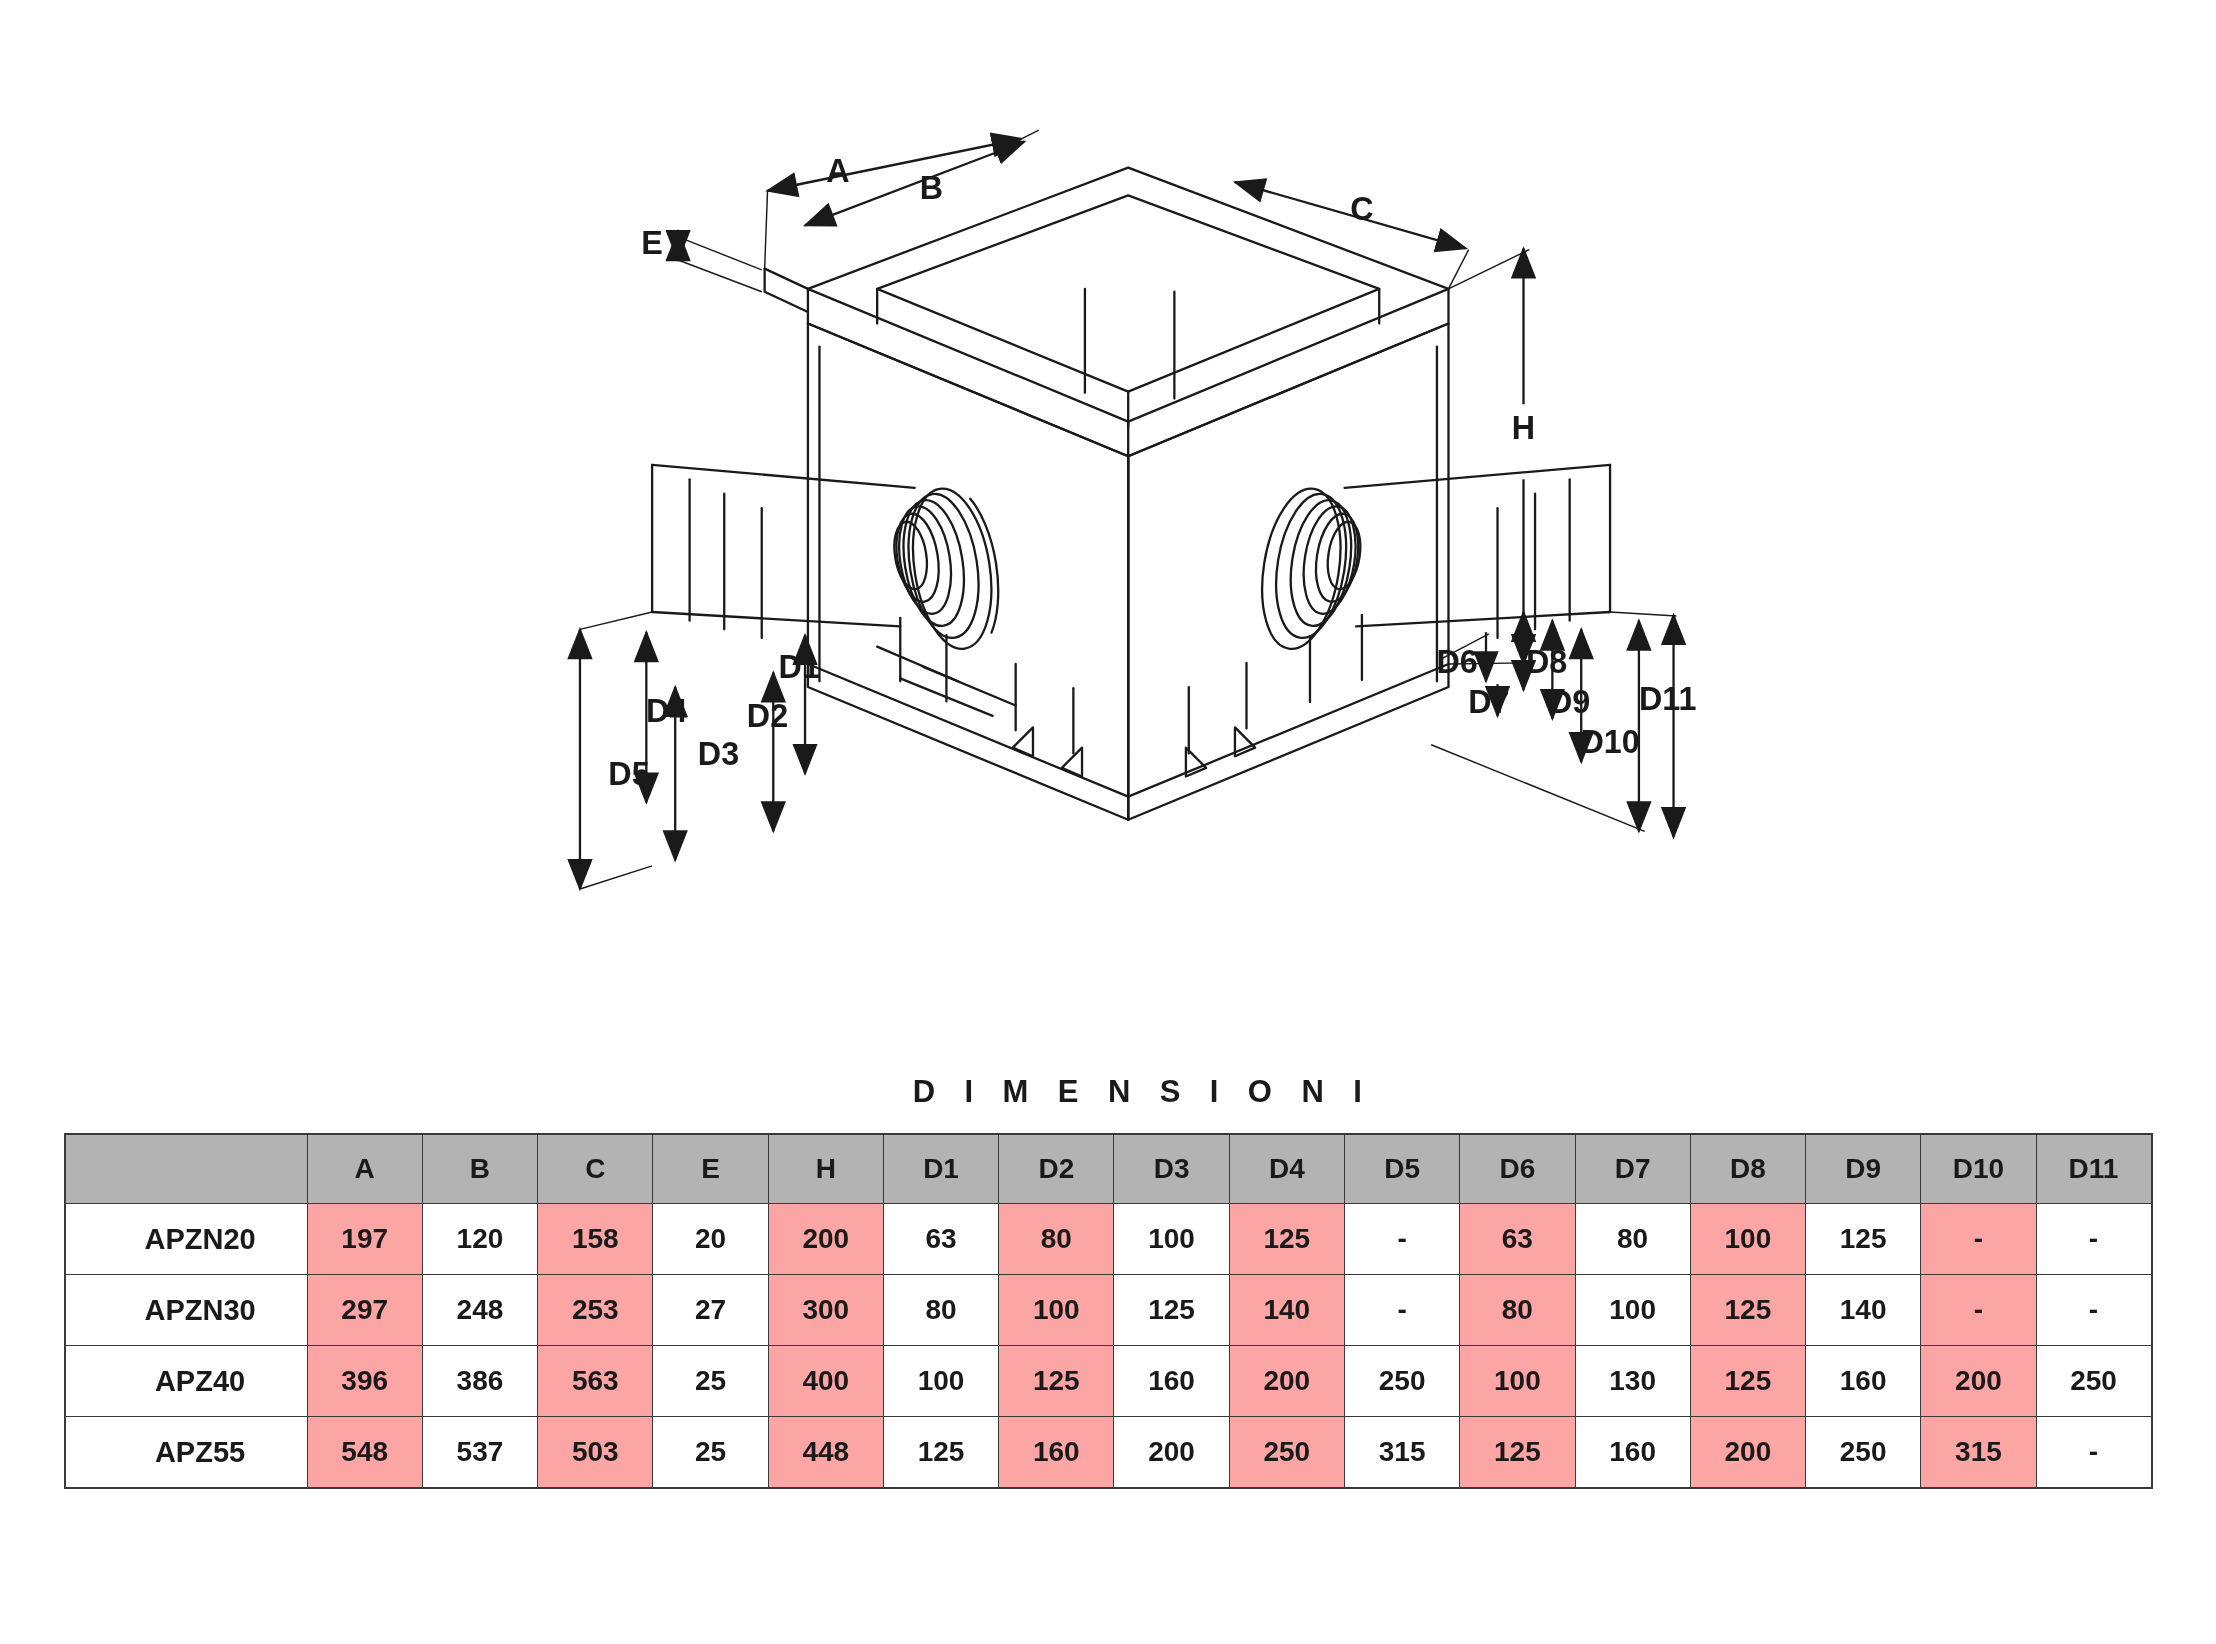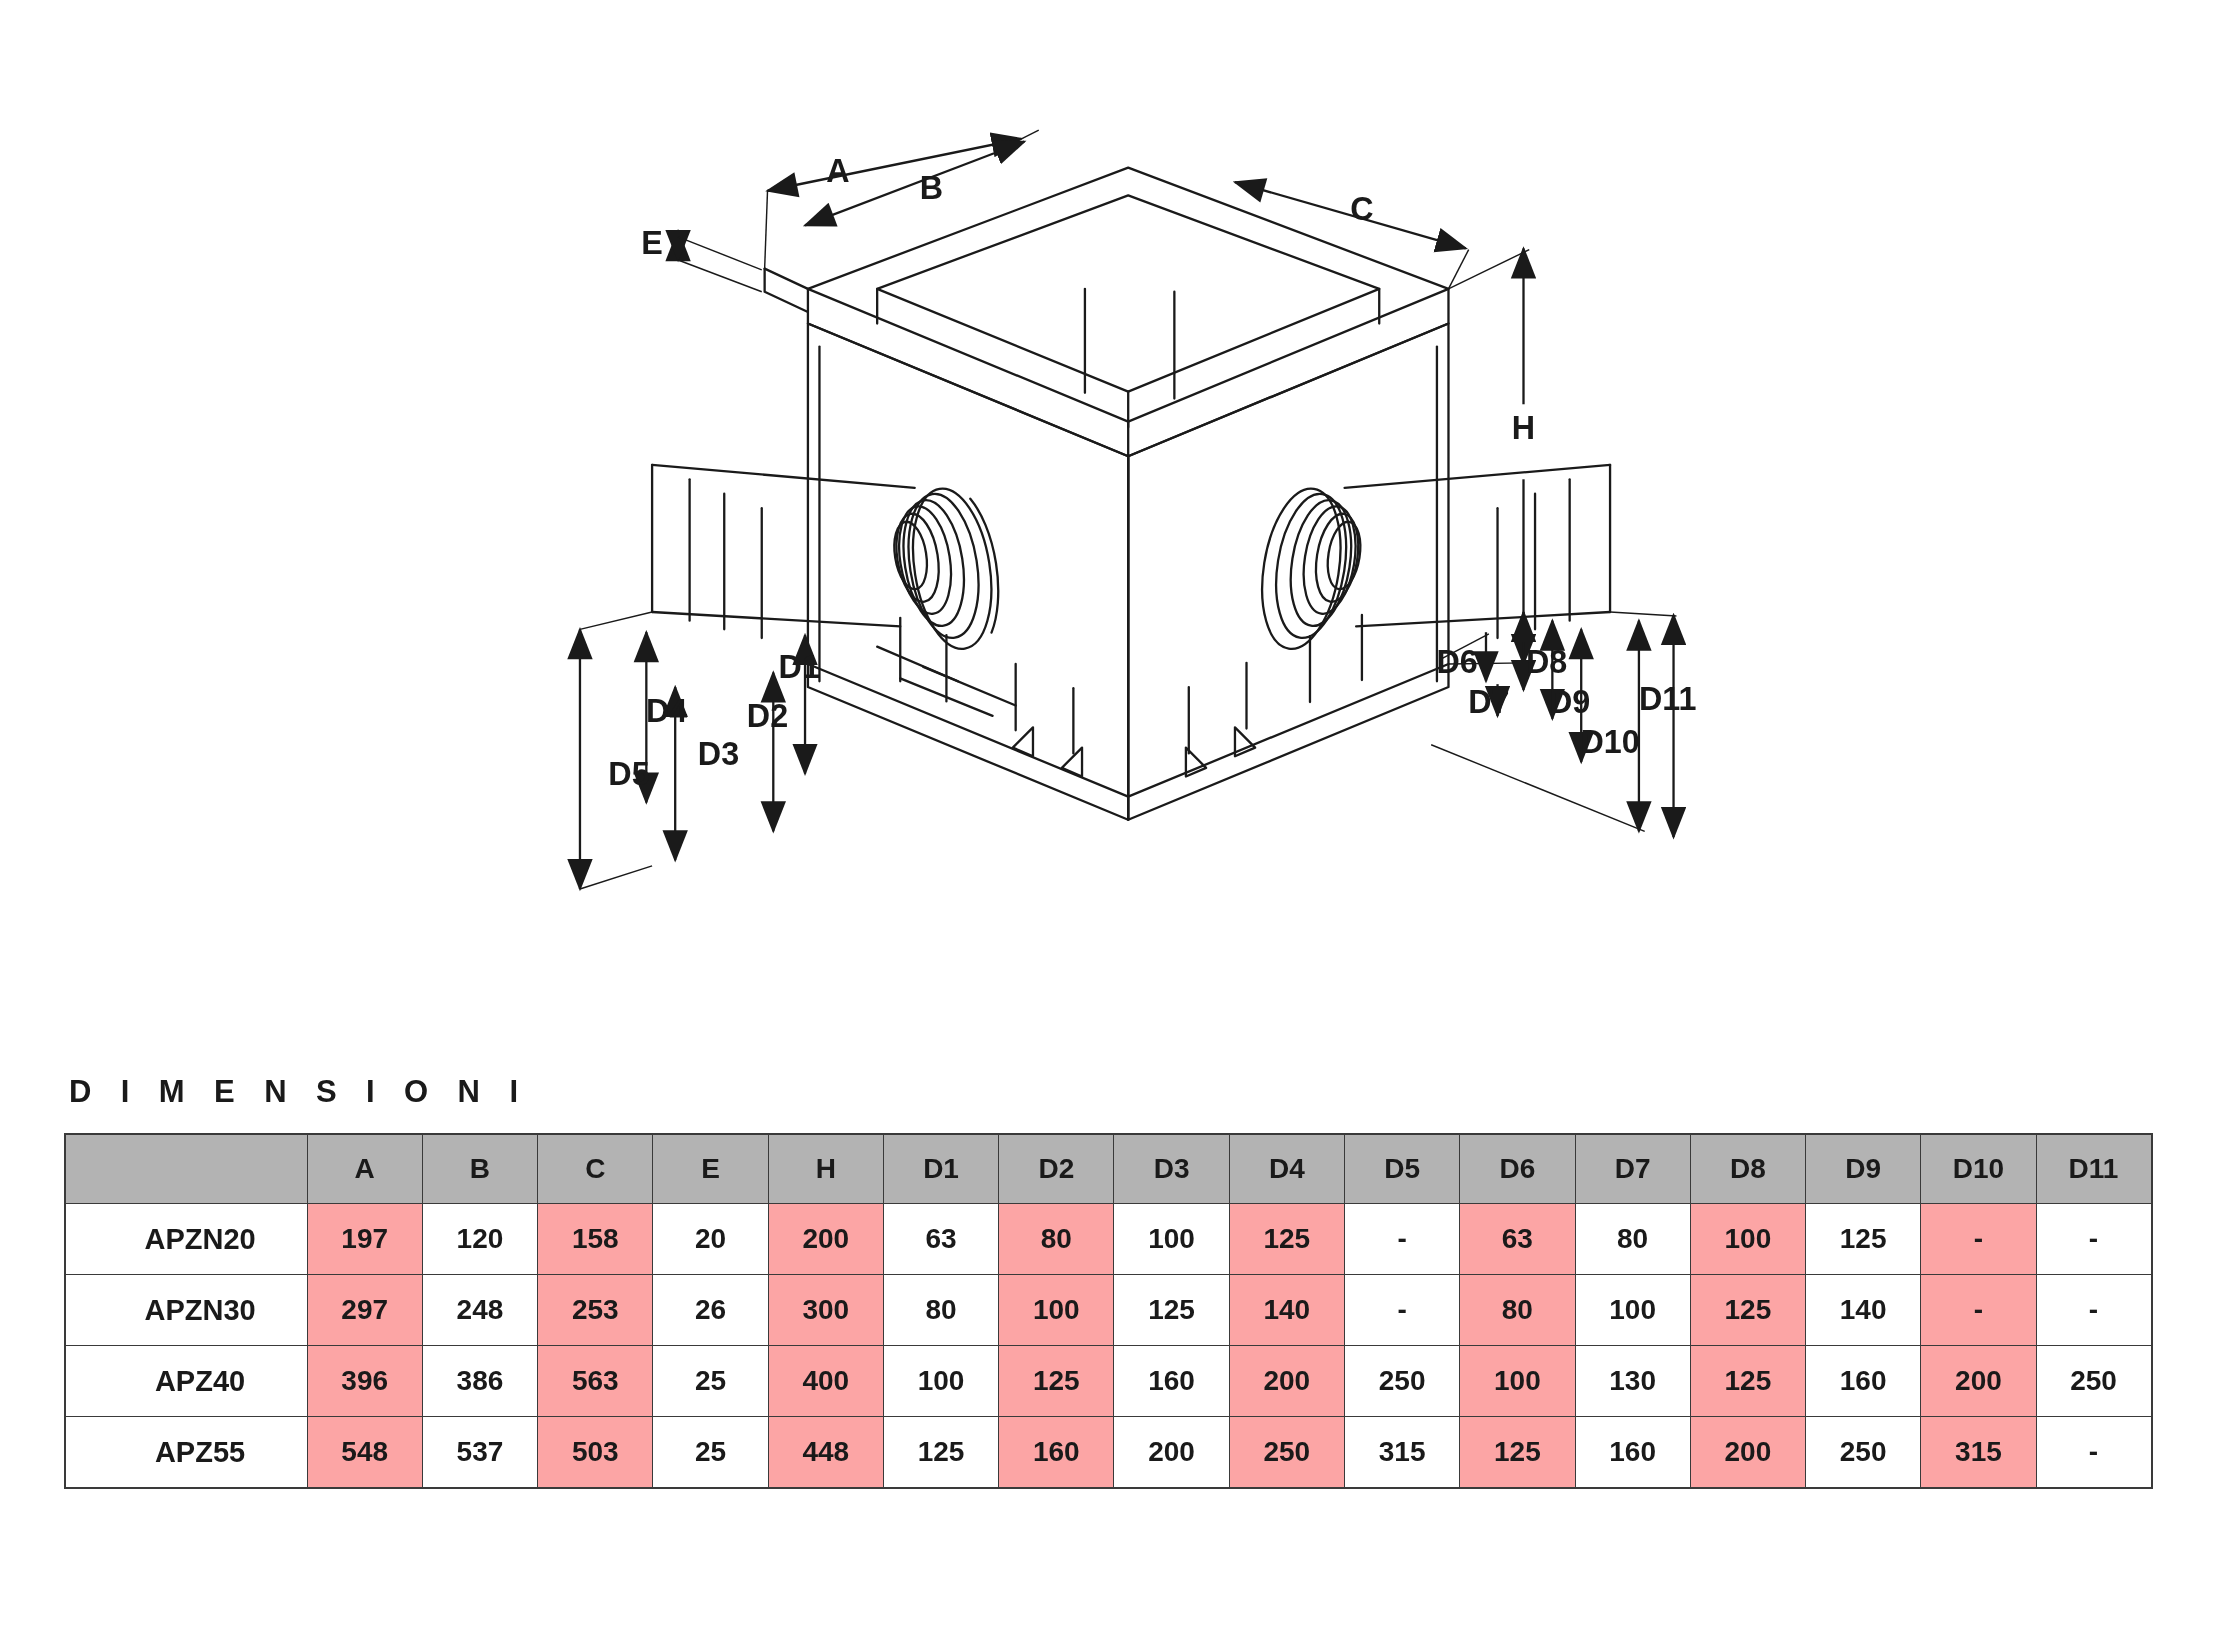--- a/index.html
+++ b/index.html
@@ -36,20 +36,21 @@
 
   
   #table-area {
     position: absolute;
     left: 0;
     top: 1074px;
     width: 2216px;
   }
 
   #table-title {
+    text-align: center;
     font-size: 31px;
     font-weight: bold;
     letter-spacing: 10.4px;
     color: #1a1a1a;
     margin-left: 69px;
     margin-bottom: 23px;
   }
 
   table.dims {
     border-collapse: collapse;
@@ -312,21 +313,21 @@
           <td class="hl">100</td>
           <td>125</td>
           <td class="hl">-</td>
           <td>-</td>
         </tr>
         <tr>
           <td class="rowhead">APZN30</td>
           <td class="hl">297</td>
           <td>248</td>
           <td class="hl">253</td>
-          <td>26</td>
+          <td>27</td>
           <td class="hl">300</td>
           <td>80</td>
           <td class="hl">100</td>
           <td>125</td>
           <td class="hl">140</td>
           <td>-</td>
           <td class="hl">80</td>
           <td>100</td>
           <td class="hl">125</td>
           <td>140</td>

